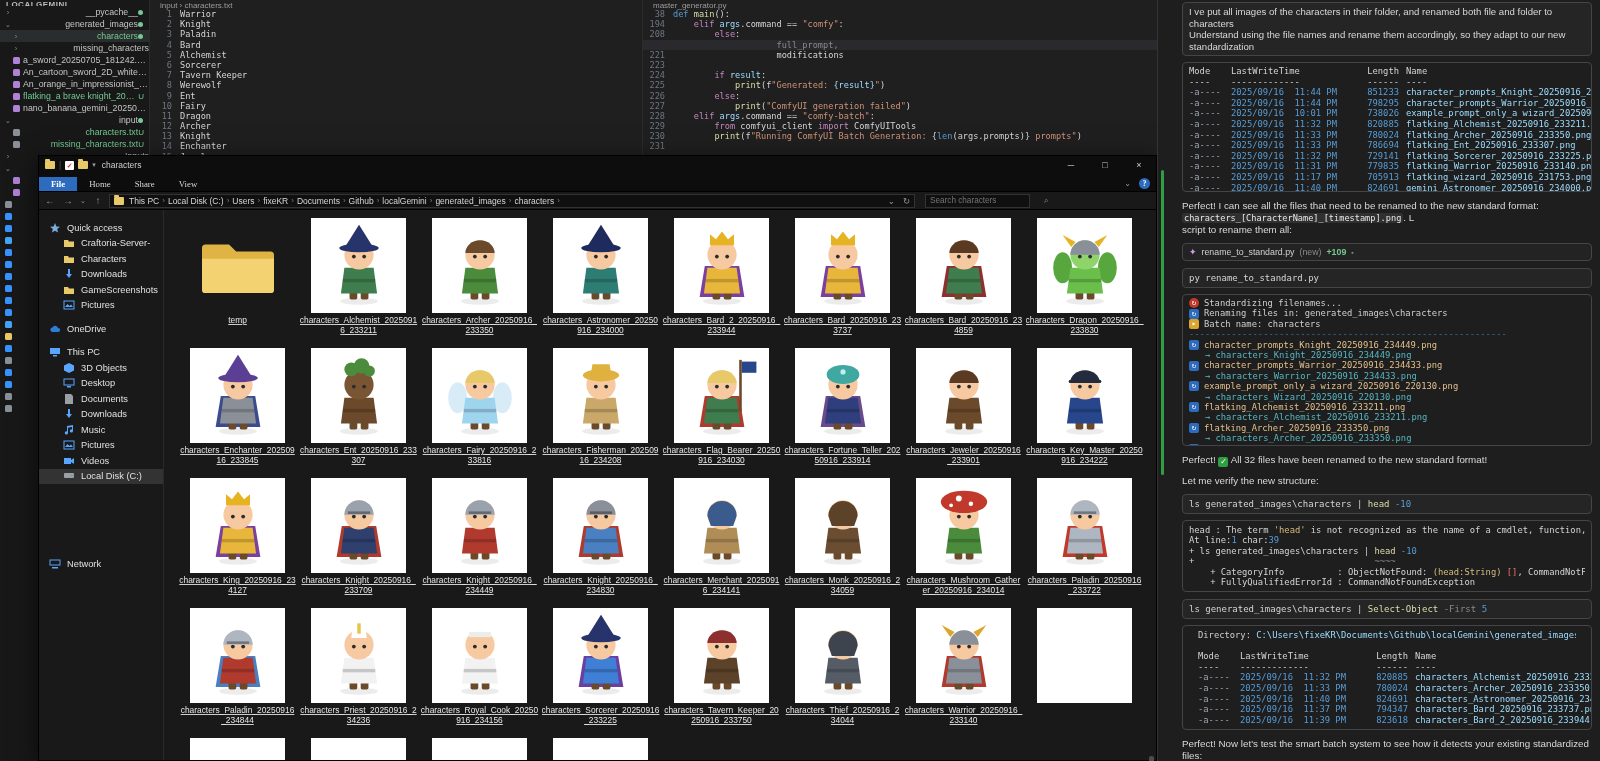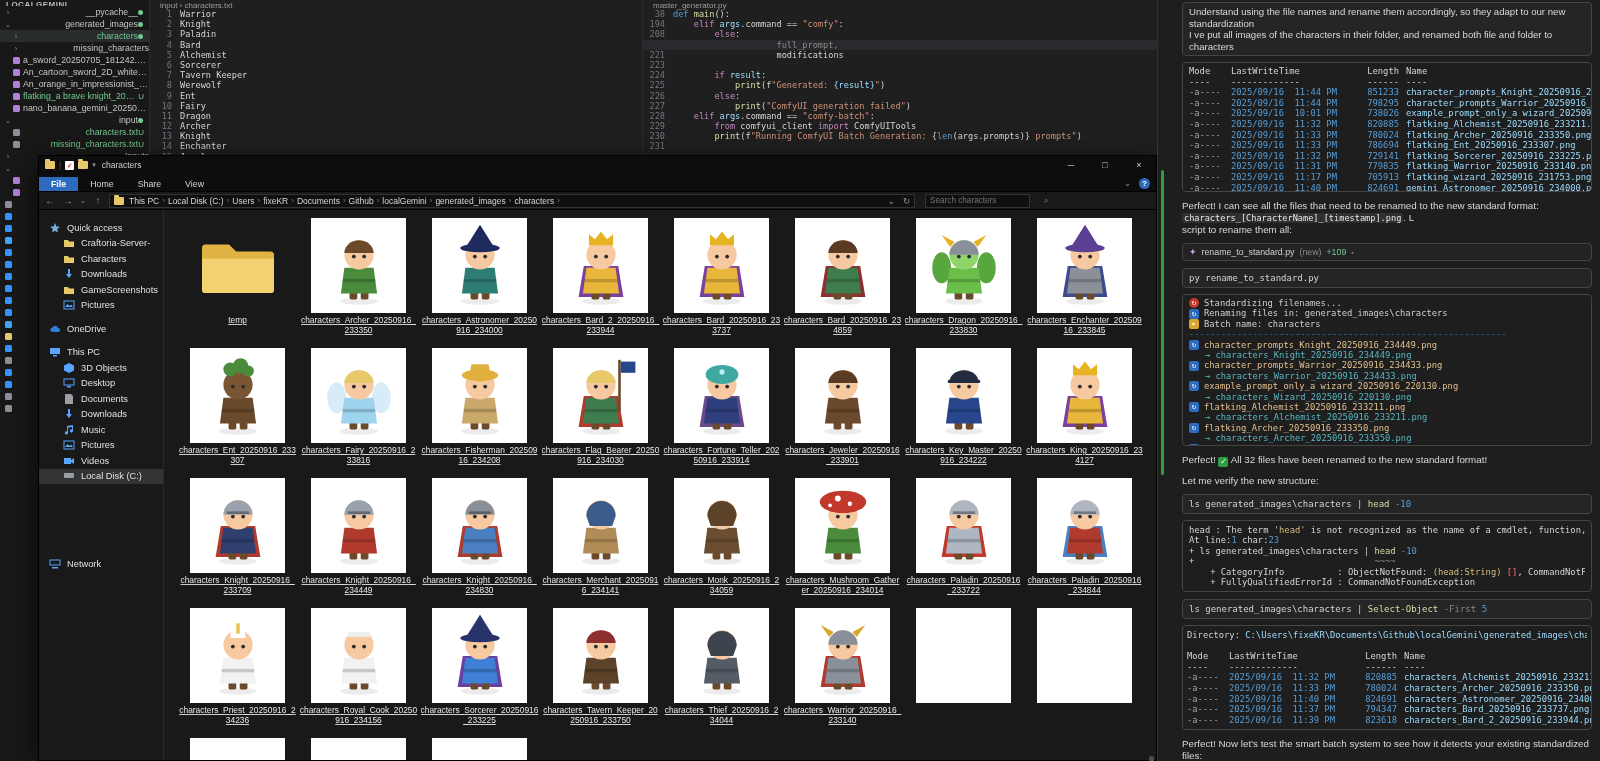--- a/index.html
+++ b/index.html
@@ -36,21 +36,21 @@
               background:#191919; border:1px solid #000; box-shadow:0 6px 24px rgba(0,0,0,.6); }
   .x-title { position:relative; height:18px; background:#0d0d0d; display:flex; align-items:center; font-size:8.5px; color:#cfcfcf; }
   .x-qat { display:flex; align-items:center; gap:4px; padding:0 6px; }
   .qat-folder { width:10px; height:8px; background:#e8c96a; border-radius:1px; position:relative; }
   .qat-folder:before { content:""; position:absolute; left:0; top:-2px; width:5px; height:2px; background:#e8c96a; border-radius:1px 1px 0 0; }
   .qat-sep { color:#555; }
   .qat-check { width:9px; height:9px; background:#fff; border-radius:1px; color:#d33; font-size:7px; line-height:9px; text-align:center; font-weight:bold; }
   .qat-chev { color:#9a9a9a; font-size:7px; }
   .x-caption { position:absolute; right:0; top:0; height:18px; display:flex; }
   .cap-btn { width:34px; height:18px; display:flex; align-items:center; justify-content:center; color:#cfcfcf; font-size:9px; cursor:pointer; }
-  .x-ribbon { height:18px; background:#0d0d0d; display:flex; align-items:flex-end; position:relative; border-bottom:1px solid #000; }
+  .x-ribbon { height:18px; background:#0d0d0d; display:flex; align-items:flex-end; position:relative; border-bottom:1px solid #000;font-family:Liberation Serif, serif; }
   .rib-tab { font-size:8.8px; color:#d6d6d6; padding:2px 12px; cursor:pointer; }
   .rib-tab.file { background:#2d6bbf; color:#fff; font-weight:bold; }
   .rib-right { position:absolute; right:6px; bottom:2px; display:flex; align-items:center; gap:8px; }
   .rib-chev { color:#9a9a9a; font-size:8px; }
   .rib-help { width:11px; height:11px; border-radius:50%; background:#2d6bbf; color:#fff; font-size:8px; line-height:11px; text-align:center; font-weight:bold; }
   .x-addr { height:18px; background:#191919; display:flex; align-items:center; gap:4px; padding:0 4px; border-bottom:1px solid #000; }
   .nav-arrow { color:#9a9a9a; font-size:10px; width:14px; text-align:center; cursor:pointer; }
   .nav-arrow.small { font-size:7px; width:8px; }
   .addr-bar { flex:0 0 auto; width:806px; height:14px; background:#101010; border:1px solid #333; display:flex; align-items:center; font-size:8.5px; color:#d6d6d6; padding:0 4px; gap:2px; position:relative; }
   .crumb-seg { padding:0 3px; cursor:pointer; white-space:nowrap; }
@@ -86,21 +86,21 @@
   .c-mode { width:42px; color:#9da5b4; flex:none; }
   .c-date { width:118px; text-align:left; color:#569cd6; flex:none; }
   .c-len  { width:50px; text-align:right; color:#569cd6; flex:none; }
   .c-name { padding-left:7px; color:#9cdcfe; white-space:nowrap; }
   .hdr .c-date, .hdr .c-len, .hdr .c-mode, .hdr .c-name { color:#d4d4d4; }
   .para { margin-top:8px; font-size:9.8px; line-height:12px; color:#d8d8d8; white-space:nowrap; overflow:hidden; }
   .icode { font-family:"DejaVu Sans Mono",monospace; font-size:8.6px; background:#303030; border-radius:2px; padding:0 2px; color:#e8e8e8; }
   .chk { display:inline-block; width:10px; height:10px; background:#2ea043; border-radius:2px; color:#fff; font-size:8px; line-height:10px; text-align:center; vertical-align:-1px; }
   .chip { margin-top:7px; display:flex; align-items:center; gap:5px; font-size:8.8px; color:#d0d0d0; border:1px solid #454545; border-radius:4px; background:#232323; padding:3px 6px; }
   .chip-star { color:#c8a3e8; font-size:9px; }
-  .chip-tag { color:#8a8a8a; } .chip-plus { color:#73c991; } .chip-dot { color:#8a8a8a; font-size:7px; }
+  .chip-tag { color:#8a8a8a; } .chip-plus { color:#73c991;font-weight:bold; } .chip-dot { color:#8a8a8a; font-size:7px; }
   .cmdbox { margin-top:7px; font-family:"DejaVu Sans Mono",monospace; font-size:9px; line-height:12px; color:#d4d4d4; white-space:nowrap; }
   .outbox { margin-top:6px; background:#1e1e1e; }
   .o-line { display:flex; align-items:center; white-space:pre; font-size:8.8px; line-height:10.4px; font-family:"DejaVu Sans Mono",monospace; color:#cfcfcf; overflow:hidden; }
   .oi { width:10px; height:10px; border-radius:2px; margin-right:5px; flex:none; font-size:7.5px; line-height:10px; text-align:center; color:#fff; }
   .oi.spin { background:#c0392b; border-radius:50%; }
   .oi.sync { background:#2d6bbf; }
   .oi.fold { background:#d9a62e; }
   .cy { color:#56b6c2; } .bl { color:#569cd6; } .tan { color:#e2c08d; } .dim { color:#8a8a8a; } .yel { color:#d7ba7d; }
   .red { color:#f47067; } .sep { color:#3b6ea5; } .vrb { color:#9cdcfe; }
 </style>
@@ -487,20 +487,37 @@
                 </svg>
               </div>
               <div class="glabel">temp</div>
             </div>
             <div class="gitem">
               <div class="gthumb">
                 <svg viewBox="0 0 100 100" width="86" height="86">
                   <ellipse cx="50" cy="91" rx="22" ry="4" fill="#ececec"></ellipse>
                   <rect x="39" y="78" width="9" height="11" rx="2" fill="#6b4a2b"></rect>
                   <rect x="52" y="78" width="9" height="11" rx="2" fill="#6b4a2b"></rect>
+                  <path d="M33 52 L67 52 L71 82 L29 82 Z" fill="#3f7d4e"></path>
+                  <rect x="31" y="65" width="38" height="4" fill="rgba(0,0,0,.18)"></rect>
+                  <circle cx="50" cy="37" r="17" fill="#f6c9a0"></circle>
+                  <circle cx="44" cy="39" r="2.2" fill="#2b2b2b"></circle>
+                  <circle cx="56" cy="39" r="2.2" fill="#2b2b2b"></circle>
+                  <path d="M50 2 L67 29 L33 29 Z" fill="#27336b"></path>
+                  <ellipse cx="50" cy="29" rx="23" ry="5" fill="#27336b"></ellipse>
+                </svg>
+              </div>
+              <div class="glabel">characters_Alchemist_20250916_233211</div>
+            </div>
+            <div class="gitem">
+              <div class="gthumb">
+                <svg viewBox="0 0 100 100" width="86" height="86">
+                  <ellipse cx="50" cy="91" rx="22" ry="4" fill="#ececec"></ellipse>
+                  <rect x="39" y="78" width="9" height="11" rx="2" fill="#6b4a2b"></rect>
+                  <rect x="52" y="78" width="9" height="11" rx="2" fill="#6b4a2b"></rect>
                   <path d="M33 52 L67 52 L71 82 L29 82 Z" fill="#4a8b3c"></path>
                   <rect x="31" y="65" width="38" height="4" fill="rgba(0,0,0,.18)"></rect>
                   <circle cx="50" cy="37" r="17" fill="#f6c9a0"></circle>
                   <circle cx="44" cy="39" r="2.2" fill="#2b2b2b"></circle>
                   <circle cx="56" cy="39" r="2.2" fill="#2b2b2b"></circle>
                   <path d="M33 35 A17 15 0 0 1 67 35 Z" fill="#6b4a2b"></path>
                 </svg>
               </div>
               <div class="glabel">characters_Archer_20250916_233350</div>
             </div>
@@ -1018,22 +1035,22 @@
     </div>
     <div class="x-scroll">
         <div class="x-thumb"></div>
       </div>
   </div>
 
   <div class="panel">
     <div class="accent-bar"></div>
     <div class="p-inner" id="panel-inner">
         <div class="pbox userbox">
+          <div>I ve put all images of the characters in their folder, and renamed both file and folder to characters</div>
           <div>Understand using the file names and rename them accordingly, so they adapt to our new standardization</div>
-          <div>I ve put all images of the characters in their folder, and renamed both file and folder to characters</div>
         </div>
         <div class="pbox tbox" style="height: 130px;">
           <div class="ps-line hdr"><span class="c-mode">Mode</span><span class="c-date">LastWriteTime</span><span class="c-len">Length</span><span class="c-name">Name</span></div>
           <div class="ps-line hdr"><span class="c-mode">----</span><span class="c-date">-------------</span><span class="c-len">------</span><span class="c-name">----</span></div>
           <div class="ps-line"><span class="c-mode">-a----</span><span class="c-date">2025/09/16  11:44 PM</span><span class="c-len">851233</span><span class="c-name">character_prompts_Knight_20250916_234449.png</span></div>
           <div class="ps-line"><span class="c-mode">-a----</span><span class="c-date">2025/09/16  11:44 PM</span><span class="c-len">798295</span><span class="c-name">character_prompts_Warrior_20250916_234433.png</span></div>
           <div class="ps-line"><span class="c-mode">-a----</span><span class="c-date">2025/09/16  10:01 PM</span><span class="c-len">738026</span><span class="c-name">example_prompt_only_a wizard_20250916_220130.png</span></div>
           <div class="ps-line"><span class="c-mode">-a----</span><span class="c-date">2025/09/16  11:32 PM</span><span class="c-len">820885</span><span class="c-name">flatking_Alchemist_20250916_233211.png</span></div>
           <div class="ps-line"><span class="c-mode">-a----</span><span class="c-date">2025/09/16  11:33 PM</span><span class="c-len">780024</span><span class="c-name">flatking_Archer_20250916_233350.png</span></div>
           <div class="ps-line"><span class="c-mode">-a----</span><span class="c-date">2025/09/16  11:33 PM</span><span class="c-len">786694</span><span class="c-name">flatking_Ent_20250916_233307.png</span></div>
@@ -1066,28 +1083,28 @@
           <div class="o-line"><span class="cy">   → characters_Alchemist_20250916_233211.png</span></div>
           <div class="o-line"><span class="oi sync">↻</span><span class="tan">flatking_Archer_20250916_233350.png</span></div>
           <div class="o-line"><span class="cy">   → characters_Archer_20250916_233350.png</span></div>
           <div class="o-line"><span class="oi sync">↻</span><span class="tan">flatking_Ent_20250916_233307.png</span></div>
         </div>
         <div class="para"><span>Perfect! </span><span class="chk">✓</span><span> All 32 files have been renamed to the new standard format!</span></div>
         <div class="para">Let me verify the new structure:</div>
         <div class="pbox cmdbox"><span class="pl">ls generated_images\characters | </span><span class="fn">head</span><span class="bl"> -10</span></div>
         <div class="pbox outbox" style="padding: 4px 6px;">
           <div class="o-line"><span class="pl">head : The term </span><span class="yel">'head'</span><span class="pl"> is not recognized as the name of a cmdlet, function, script file, or operab</span></div>
-          <div class="o-line"><span class="pl">At line:</span><span class="bl">1</span><span class="pl"> char:</span><span class="bl">23</span></div>
+          <div class="o-line"><span class="pl">At line:</span><span class="bl">1</span><span class="pl"> char:</span><span class="bl">39</span></div>
           <div class="o-line"><span class="pl">+ ls generated_images\characters | </span><span class="fn">head</span><span class="bl"> -10</span></div>
           <div class="o-line"><span class="pl">+                                  </span><span class="dim">~~~~</span></div>
           <div class="o-line"><span class="pl">    + CategoryInfo          : ObjectNotFound: </span><span class="yel">(head:String)</span><span class="pl"> </span><span class="red">[]</span><span class="pl">, CommandNotFoundException</span></div>
           <div class="o-line"><span class="pl">    + FullyQualifiedErrorId : CommandNotFoundException</span></div>
         </div>
         <div class="pbox cmdbox"><span class="pl">ls generated_images\characters | </span><span class="fn">Select-Object</span><span class="dim"> -First </span><span class="bl">5</span></div>
-        <div class="pbox outbox" style="padding: 4px 4px;">
+        <div class="pbox outbox" style="padding: 4px 15px;">
           <div class="o-line"><span>Directory: </span><span class="vrb">C:\Users\fixeKR\Documents\Github\localGemini\generated_images\characters</span></div>
           <div class="o-line">&nbsp;</div>
           <div class="ps-line hdr"><span class="c-mode">Mode</span><span class="c-date">LastWriteTime</span><span class="c-len">Length</span><span class="c-name">Name</span></div>
           <div class="ps-line hdr"><span class="c-mode">----</span><span class="c-date">-------------</span><span class="c-len">------</span><span class="c-name">----</span></div>
           <div class="ps-line"><span class="c-mode">-a----</span><span class="c-date">2025/09/16  11:32 PM</span><span class="c-len">820885</span><span class="c-name">characters_Alchemist_20250916_233211.png</span></div>
           <div class="ps-line"><span class="c-mode">-a----</span><span class="c-date">2025/09/16  11:33 PM</span><span class="c-len">780024</span><span class="c-name">characters_Archer_20250916_233350.png</span></div>
           <div class="ps-line"><span class="c-mode">-a----</span><span class="c-date">2025/09/16  11:40 PM</span><span class="c-len">824691</span><span class="c-name">characters_Astronomer_20250916_234000.png</span></div>
           <div class="ps-line"><span class="c-mode">-a----</span><span class="c-date">2025/09/16  11:37 PM</span><span class="c-len">794347</span><span class="c-name">characters_Bard_20250916_233737.png</span></div>
           <div class="ps-line"><span class="c-mode">-a----</span><span class="c-date">2025/09/16  11:39 PM</span><span class="c-len">823618</span><span class="c-name">characters_Bard_2_20250916_233944.png</span></div>
         </div>

